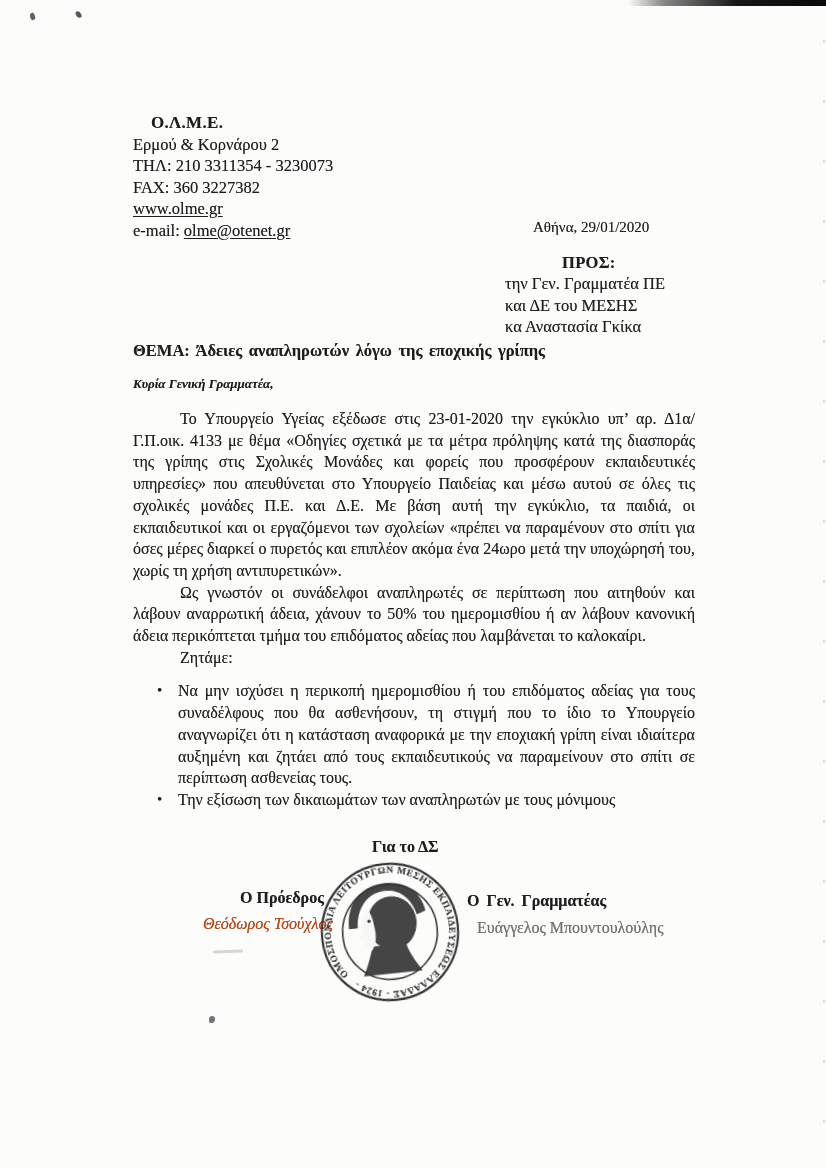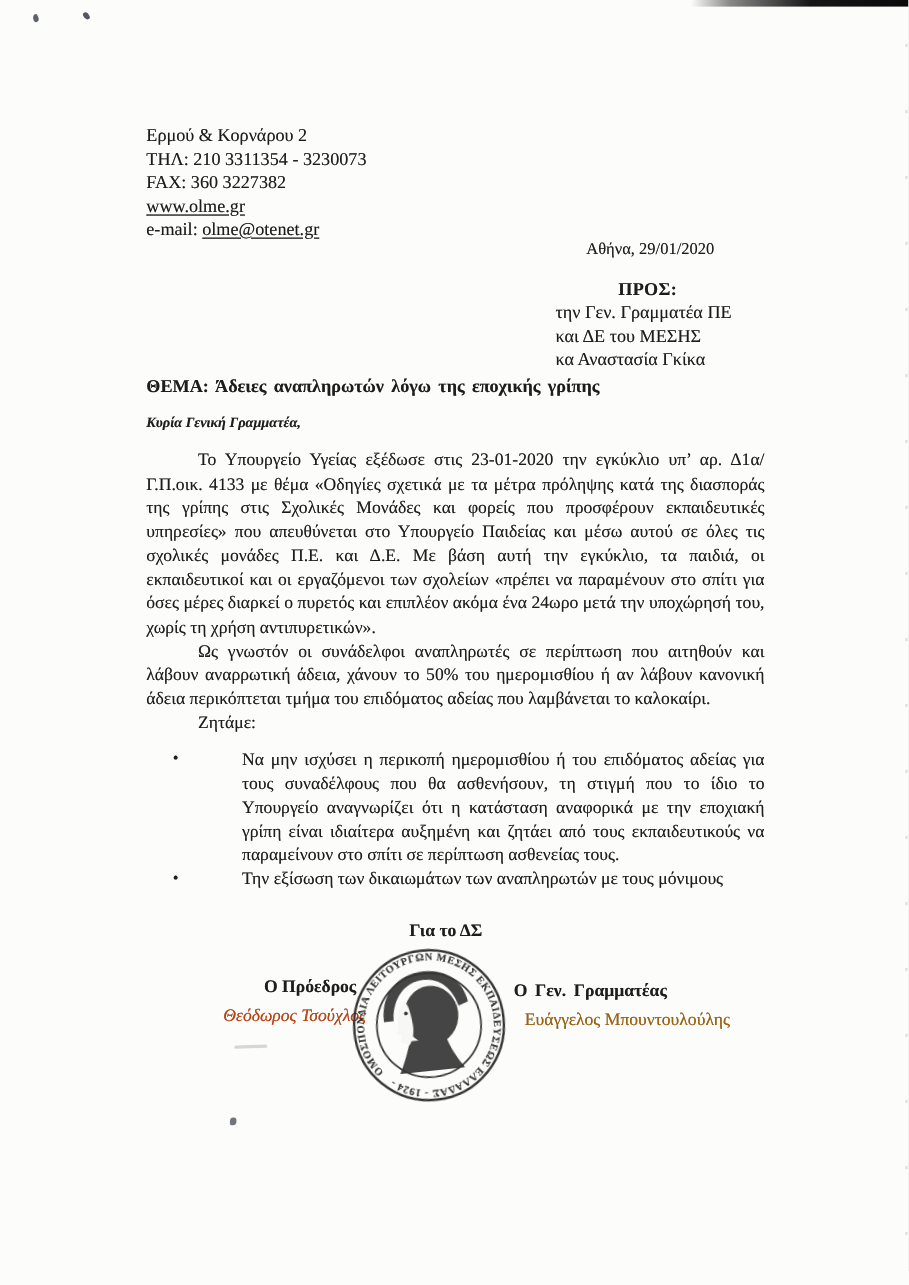--- a/index.html
+++ b/index.html
@@ -42,28 +42,28 @@
 
   .subject { position: absolute; left: 133px; top: 341px; width: 565px; font-weight: bold; font-size: 16.5px; word-spacing: 2.5px; }
   .salutation { position: absolute; left: 133px; top: 376px; font-weight: bold; font-style: italic; font-size: 13px; }
 
   .bodytext { position: absolute; left: 133px; top: 408px; width: 562px; font-size: 16px; line-height: 21.7px; }
   .bodytext p { margin: 0; text-align: justify; text-indent: 47px; }
   .requests-heading { margin: 14px 0 0 27px; }
   ul.requests { list-style: none; margin: 12px 0 0 0; padding: 0 0 0 24px; }
   ul.requests li { display: flex; align-items: flex-start; }
   ul.requests .dot { width: 21px; flex: 0 0 21px; font-size: 15px; line-height: 21.7px; }
-  ul.requests .li-text { flex: 1; text-align: justify; margin-left: 42px; }
+  ul.requests .li-text { flex: 1; text-align: justify; }
 
   
   .closing-label { position: absolute; left: 372px; top: 838px; font-weight: bold; font-size: 16px; }
   .president-title { position: absolute; left: 240px; top: 889px; font-weight: bold; font-size: 16px; }
   .secretary-title { position: absolute; left: 467px; top: 892px; font-weight: bold; font-size: 16px; word-spacing: 3px; }
   .president-name { position: absolute; left: 203px; top: 915px; font-size: 16px; color: #c2410c; font-style: italic; }
-  .secretary-name { position: absolute; left: 477px; top: 919px; font-size: 16px; color: #a16207; }
+  .secretary-name { position: absolute; left: 477px; top: 919px; font-size: 16px; color: #737373; }
 
   .seal-wrap {
     position: absolute; left: 316px; top: 858px; width: 148px; height: 148px;
     transform: rotate(-6deg);
     filter: blur(0.2px);
     opacity: 0.95;
   }
   .seal-wrap svg { width: 100%; height: 100%; }
 </style>
 </head>
@@ -72,20 +72,21 @@
 <div class="page">
 
   <div class="scan-band"></div>
   <div class="speck speck-a"></div>
   <div class="speck speck-b"></div>
   <div class="speck speck-c"></div>
   <div class="smudge"></div>
   <div class="edge-noise"></div>
 
   <div class="letterhead">
+    <div class="org-name">Ο.Λ.Μ.Ε.</div>
     <div>Ερμού &amp; Κορνάρου 2</div>
     <div>ΤΗΛ: 210 3311354 - 3230073</div>
     <div>FAX: 360 3227382</div>
     <div class="u">www.olme.gr</div>
     <div><span>e-mail: </span><span class="u">olme@otenet.gr</span></div>
   </div>
 
   <div class="dateline">Αθήνα, 29/01/2020</div>
 
   <div class="recipient">

